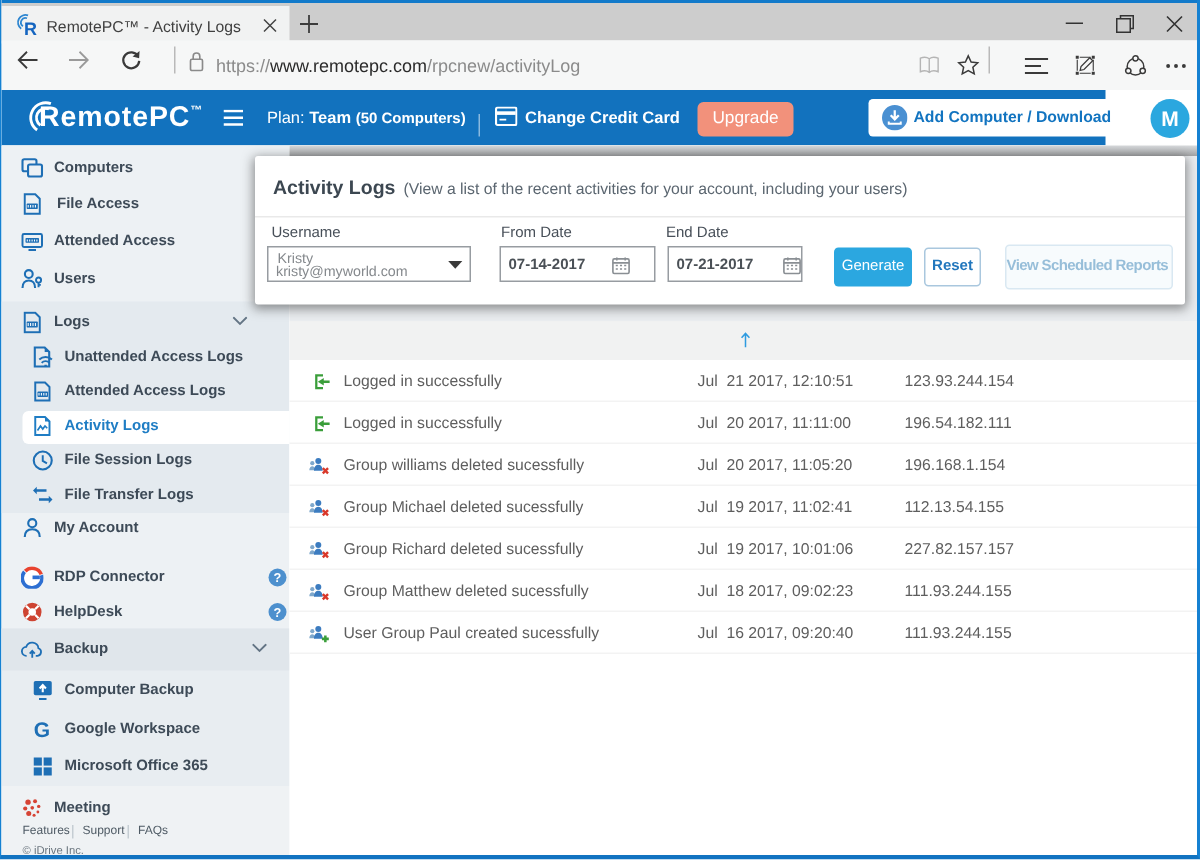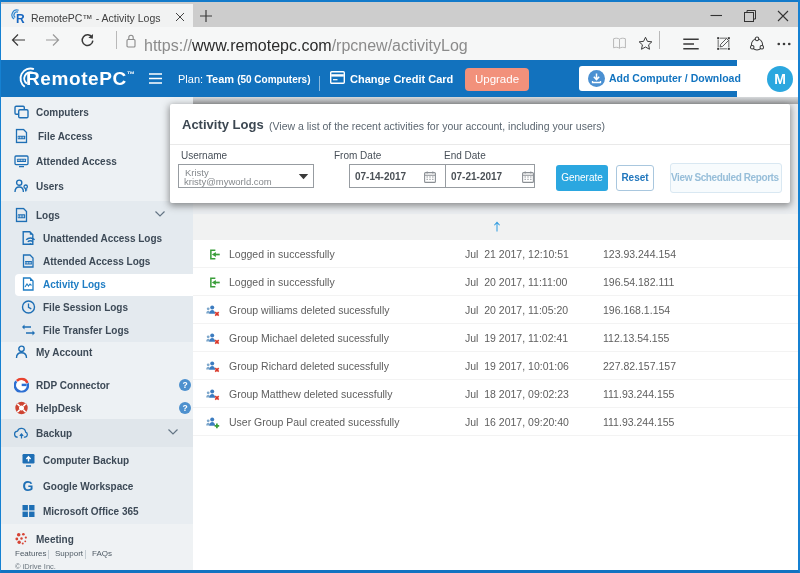--- a/index.html
+++ b/index.html
@@ -90,21 +90,21 @@
       </svg>
     <svg class="abs" style="left:79px;top:6px" width="15" height="15" viewBox="0 0 20 20">
       <path d="M16.1 5.9 A7.1 7.1 0 1 0 17.1 10.1" fill="none" stroke="#3a3a3a" stroke-width="2"></path>
       <path d="M17.4 1.4 L17.0 7.8 L11.2 6.2 Z" fill="#3a3a3a"></path>
     </svg>
     <div class="abs" style="left:115px;top:4px;width:1px;height:18px;background:#b9b9b9"></div>
     <svg class="abs" style="left:125px;top:7px" width="10" height="14" viewBox="0 0 10 14">
       <rect x="1" y="5.5" width="8" height="7.5" rx="1" fill="none" stroke="#8a8a8a" stroke-width="1.1"></rect>
       <path d="M2.8 5.5 L2.8 3.5 A2.2 2.2 0 0 1 7.2 3.5 L7.2 5.5" fill="none" stroke="#8a8a8a" stroke-width="1.1"></path>
     </svg>
-    <div class="abs" style="left:143px;top:10px;font-size:16px;color:#8b8b8b;white-space:nowrap">https://<span style="color:#2b2b2b">www.remotepc.com</span>/rpcnew/activityLog</div>
+    <div class="abs" style="left:143px;top:10px;font-size:12px;color:#8b8b8b;white-space:nowrap">https://<span style="color:#2b2b2b">www.remotepc.com</span>/rpcnew/activityLog</div>
     <svg class="abs" style="left:611px;top:10px" width="15" height="13" viewBox="0 0 19 16">
       <path d="M9.5 2.5 C7.5 1 4.5 1 2 2 L2 13.5 C4.5 12.5 7.5 12.5 9.5 14 C11.5 12.5 14.5 12.5 17 13.5 L17 2 C14.5 1 11.5 1 9.5 2.5 Z M9.5 2.5 L9.5 14" fill="none" stroke="#b5b5b5" stroke-width="1.2"></path>
     </svg>
     <svg class="abs" style="left:637px;top:9px" width="15" height="15" viewBox="0 0 18 18">
       <path d="M9 1.5 L11.3 6.4 L16.6 7 L12.7 10.6 L13.8 15.9 L9 13.2 L4.2 15.9 L5.3 10.6 L1.4 7 L6.7 6.4 Z" fill="none" stroke="#3a3a3a" stroke-width="1.2"></path>
     </svg>
     <div class="abs" style="left:658px;top:4px;width:1px;height:18px;background:#b9b9b9"></div>
     <svg class="abs" style="left:681px;top:11px" width="18" height="12" viewBox="0 0 19 14">
         <path d="M0.5 1.5 L18.5 1.5 M0.5 7 L13 7 M0.5 12.5 L18.5 12.5" stroke="#3a3a3a" stroke-width="1.6"></path>
       </svg>
@@ -425,21 +425,21 @@
       <div class="flabel" style="left:11px">Username</div>
       <div class="flabel" style="left:164px">From Date</div>
       <div class="flabel" style="left:274px">End Date</div>
       <div class="fbox" style="left:8px;width:136px">
         <div class="abs" style="left:6px;top:2px;font-size:9.5px;color:#85898d">Kristy</div>
         <div class="abs" style="left:5px;top:11px;font-size:9.5px;color:#85898d">kristy@myworld.com</div>
         <svg class="abs" style="left:119px;top:9px" width="11" height="6" viewBox="0 0 11 7">
             <path d="M0 0 L11 0 L5.5 6 Z" fill="#3a3a3a"></path>
           </svg>
       </div>
-      <div class="fbox" style="left:179px;width:104px">
+      <div class="fbox" style="left:163px;width:104px">
         <div class="abs" style="left:5px;top:6px;font-size:10px;color:#4a5056;font-weight:700">07-14-2017</div>
         <svg class="abs" style="left:74px;top:6px" width="12" height="12" viewBox="0 0 12 12">
             <rect x="0.6" y="1.6" width="10.8" height="9.8" rx="1" fill="none" stroke="#8a8f94" stroke-width="1.1"></rect>
             <path d="M0.6 4.2 H11.4 M3.2 0.6 V2.6 M8.8 0.6 V2.6" stroke="#8a8f94" stroke-width="1.1"></path>
             <path d="M2.5 6 h1.4 M5.3 6 h1.4 M8.1 6 h1.4 M2.5 8.3 h1.4 M5.3 8.3 h1.4 M8.1 8.3 h1.4" stroke="#8a8f94" stroke-width="1"></path>
           </svg>
       </div>
       <div class="fbox" style="left:275px;width:90px">
         <div class="abs" style="left:5px;top:6px;font-size:10px;color:#4a5056;font-weight:700">07-21-2017</div>
         <svg class="abs" style="left:76px;top:6px" width="12" height="12" viewBox="0 0 12 12">

